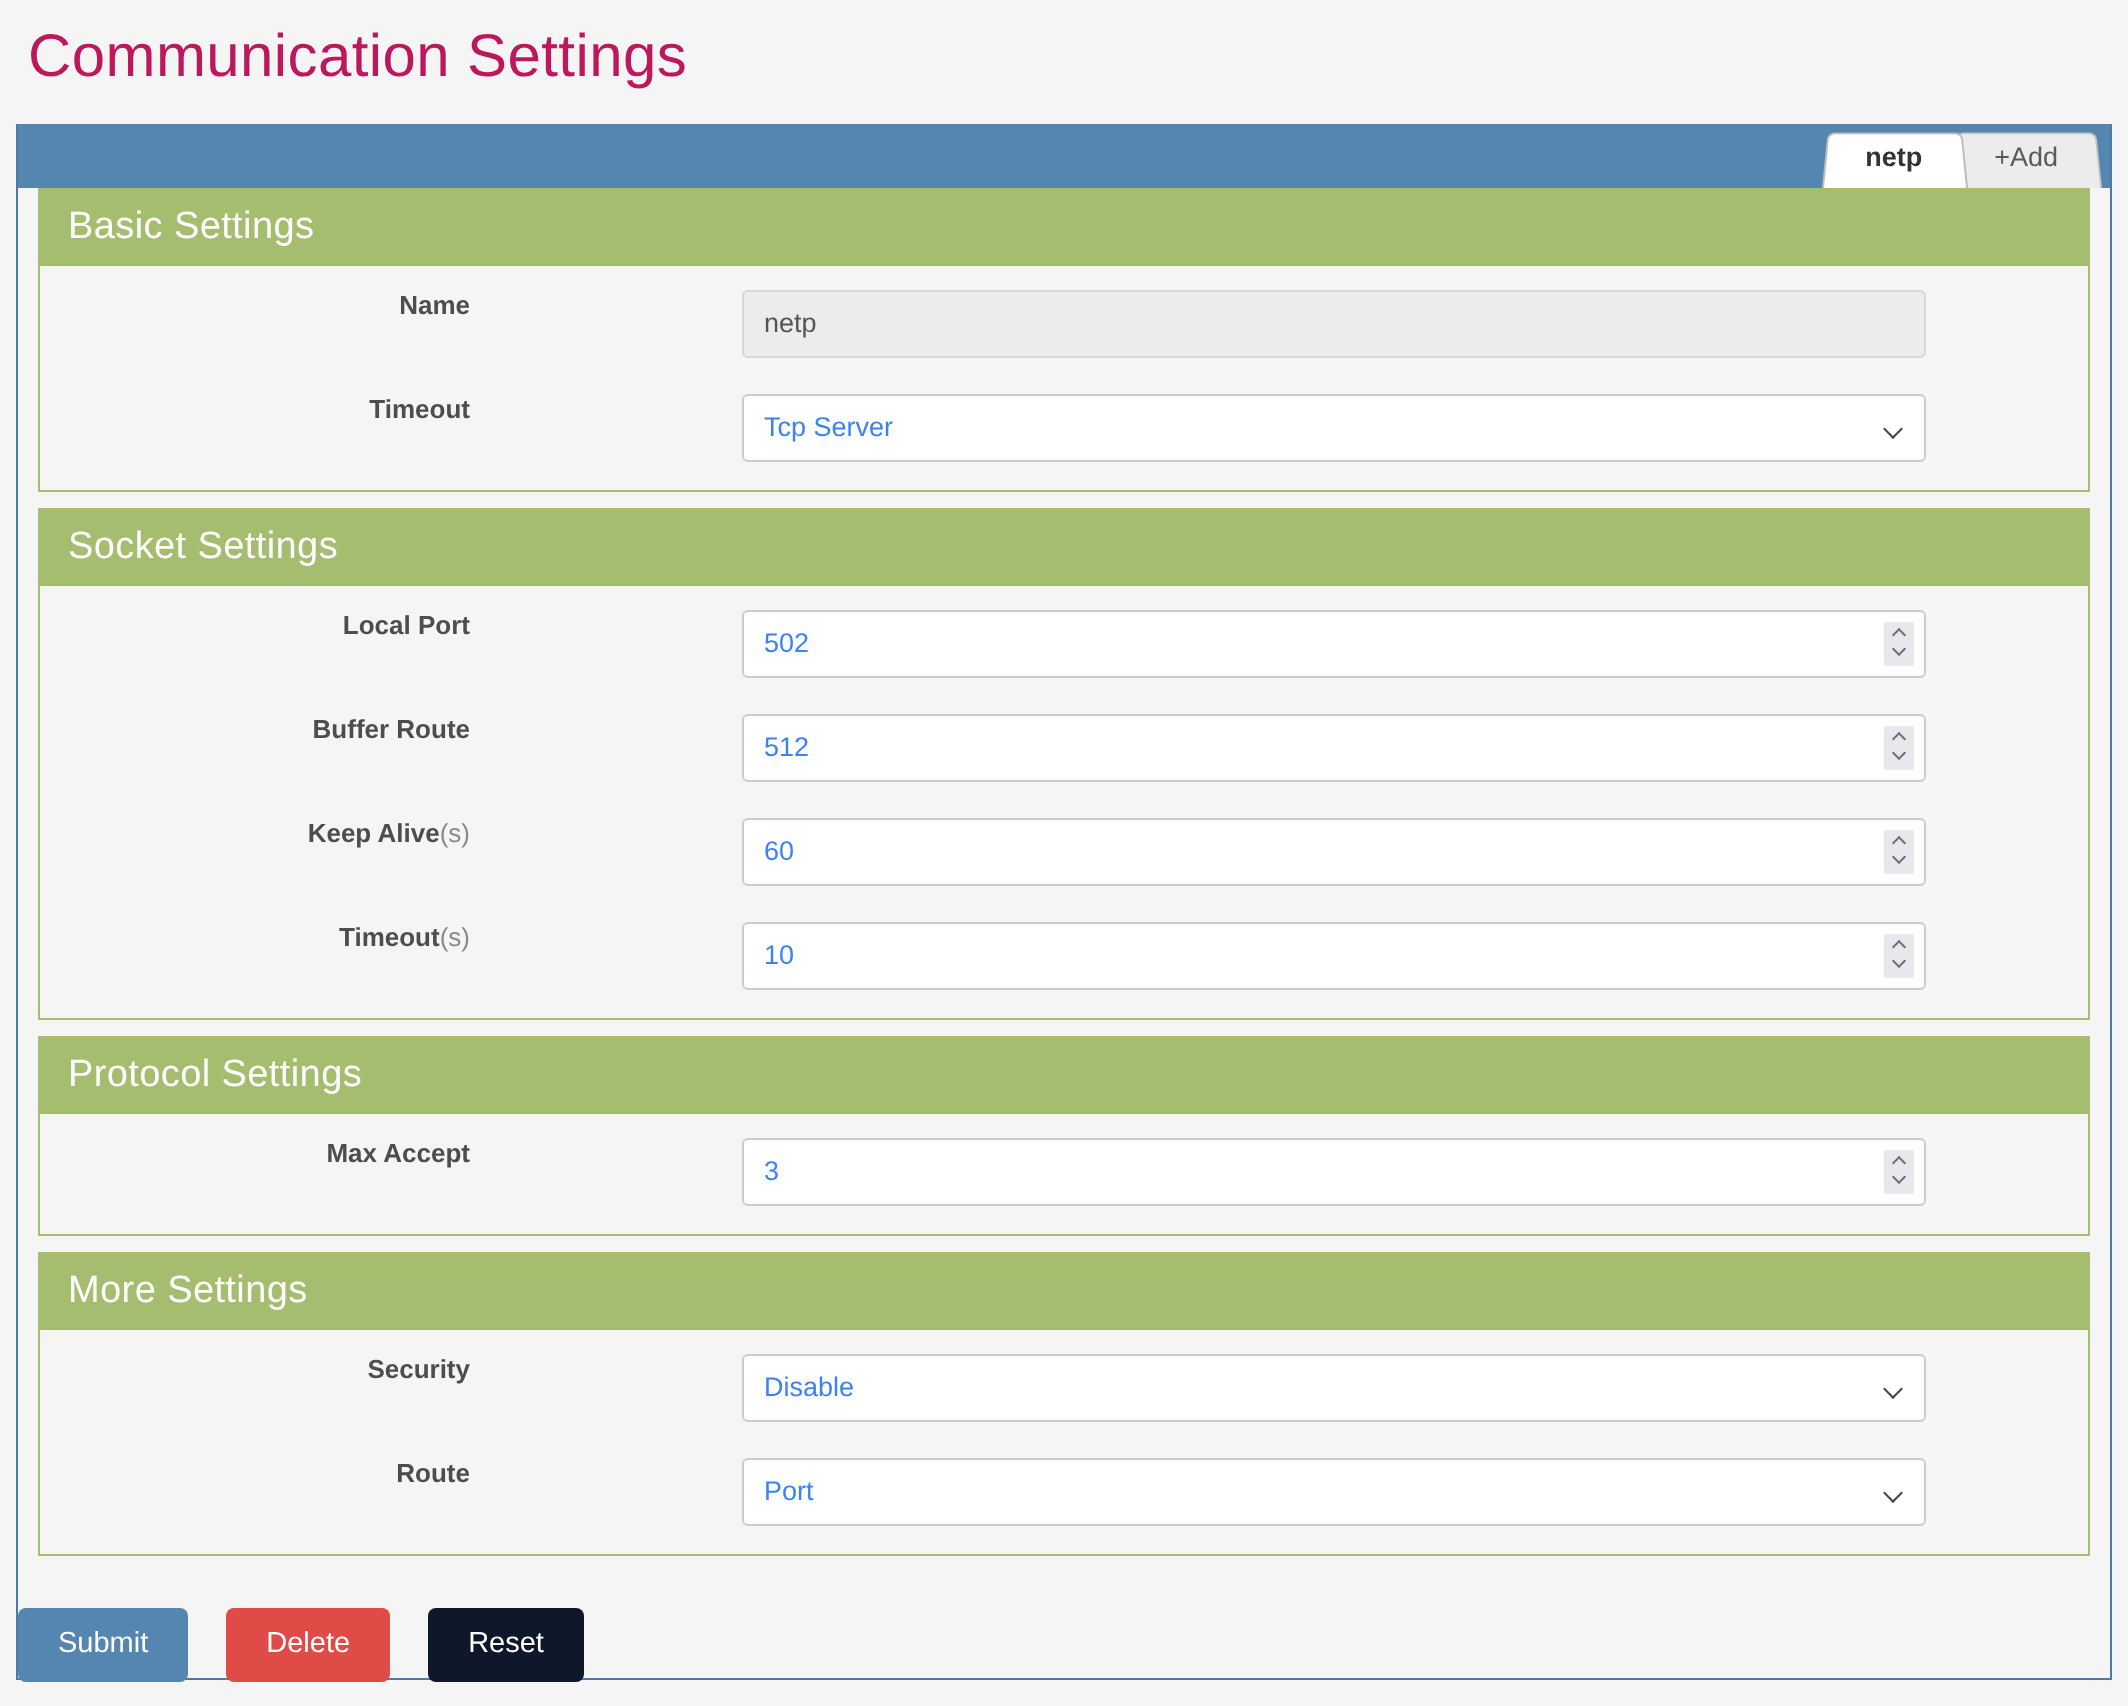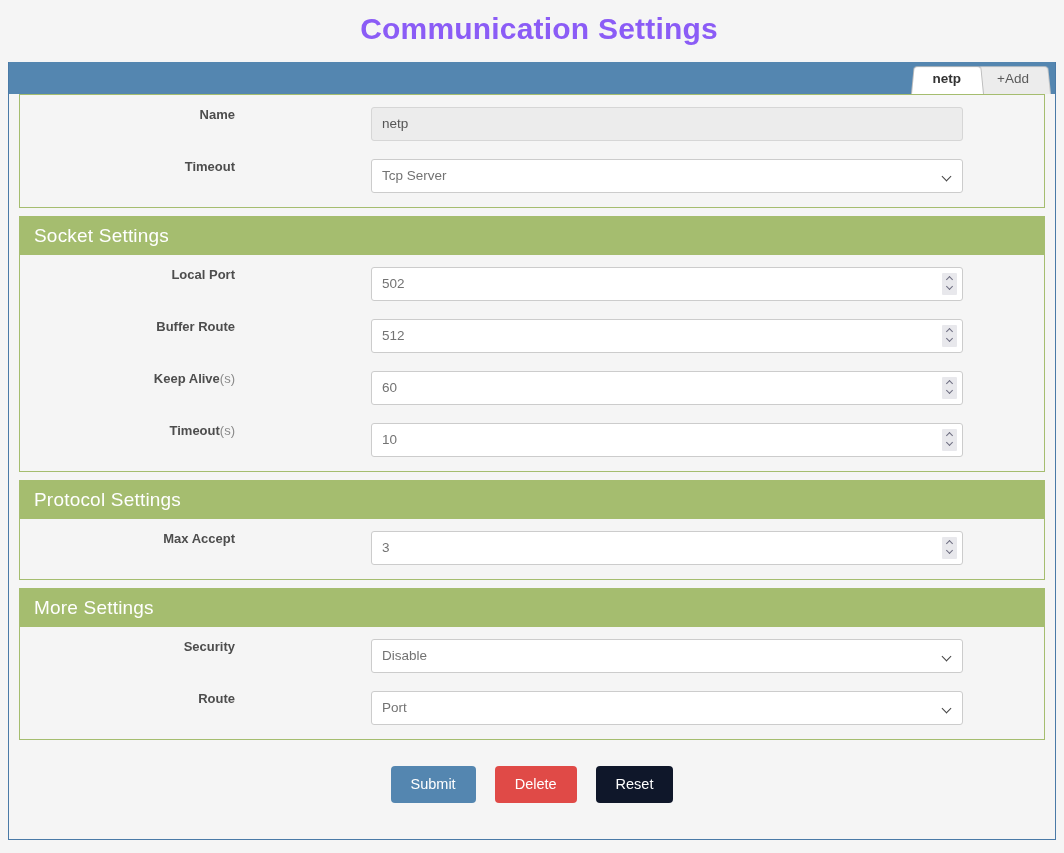--- a/index.html
+++ b/index.html
@@ -8,26 +8,25 @@
     width: 1064px; height: 853px;
     background: #f5f5f5;
     font-family: "Liberation Sans", sans-serif;
     overflow: hidden;
   }
 
   
   .page-header { padding: 10px 0 0 14px; }
   .page-title {
     font-size: 30px;
-    font-weight: 700;
-    color: #8b5cf6;
+    font-weight: 400;
+    color: #be185d;
     letter-spacing: .2px;
     line-height: 38px;
     margin: 0;
-    text-align: center;
   }
   .page-subtitle {
     font-size: 13px;
     color: #9aa4ad;
     margin: 2px 0 0 2px;
     line-height: 16px;
   }
 
   
   .panel-frame {
@@ -122,21 +121,21 @@
     position: relative;
   }
 
   .field {
     width: 100%;
     height: 34px;
     border: 1px solid #cccccc;
     border-radius: 3px;
     background: #ffffff;
     font-size: 13.5px;
-    color: #737373;
+    color: #3b82f6;
     padding: 0 10px;
     line-height: 32px;
     font-family: "Liberation Sans", sans-serif;
     display: block;
     white-space: nowrap;
     overflow: hidden;
   }
   .field.disabled {
     background: #ececec;
     border-color: #d6d6d6;
@@ -183,21 +182,21 @@
     width: 5px; height: 5px;
     border-right: 1.4px solid #6d6d80;
     border-bottom: 1.4px solid #6d6d80;
   }
   .spin i.up { transform: rotate(-135deg); margin-bottom: 2px; }
   .spin i.down { transform: rotate(45deg); margin-bottom: 2px; }
 
   
   .actions {
     display: flex;
-    justify-content: center;
+    justify-content: flex-start;
     gap: 19px;
     padding: 18px 0 0 0;
   }
   .btn {
     border: none;
     border-radius: 4px;
     color: #fff;
     font-size: 14.5px;
     font-family: "Liberation Sans", sans-serif;
     padding: 10px 20px;
@@ -218,20 +217,21 @@
 <div class="panel-frame">
   <div class="blue-bar">
     <div class="tabs">
         <div class="tab active"><span class="tab-shape"></span><span class="tab-label">netp</span></div>
         <div class="tab add"><span class="tab-shape"></span><span class="tab-label">+Add</span></div>
       </div>
   </div>
 
   <div class="sections">
       <div class="section">
+        <div class="section-head">Basic Settings</div>
         <div class="section-body">
           <div class="form-row">
             <div class="form-label"><span>Name</span></div>
             <div class="field-wrap">
               <div class="field disabled">netp</div>
             </div>
           </div>
           <div class="form-row">
             <div class="form-label"><span>Timeout</span></div>
             <div class="field-wrap">

